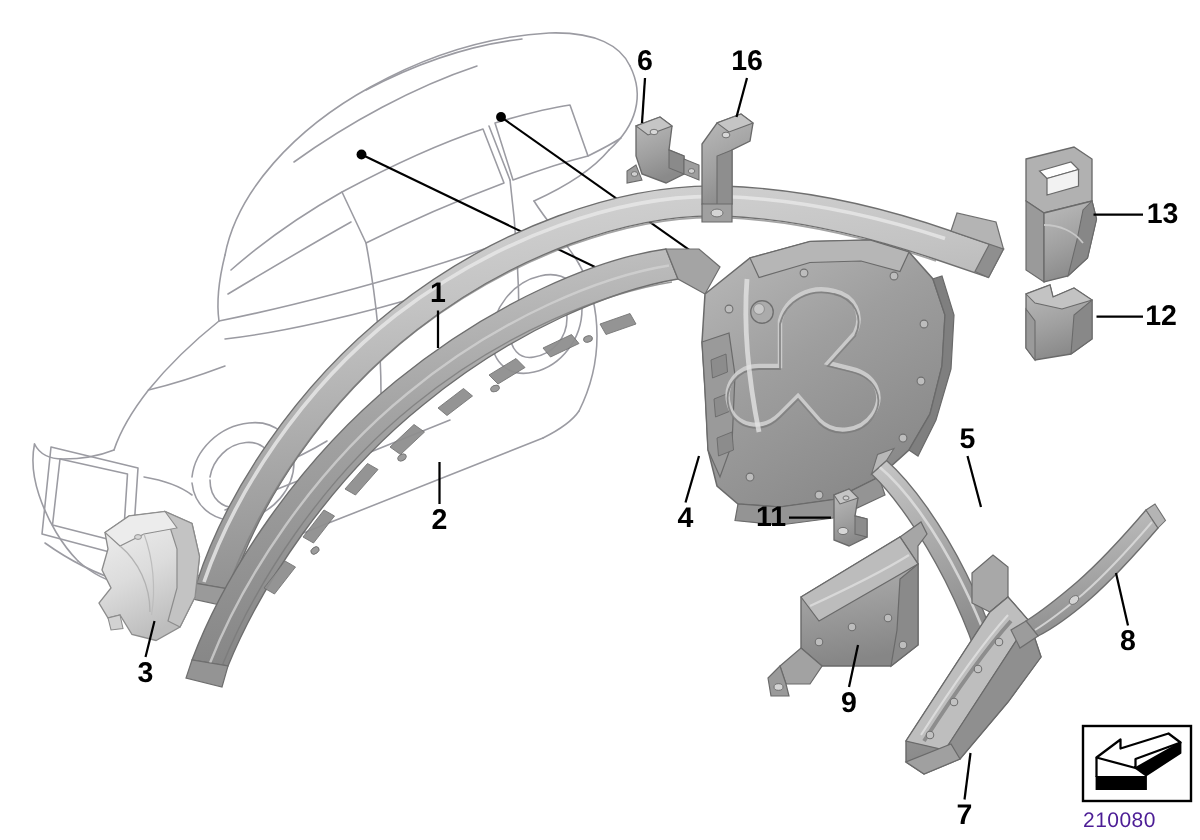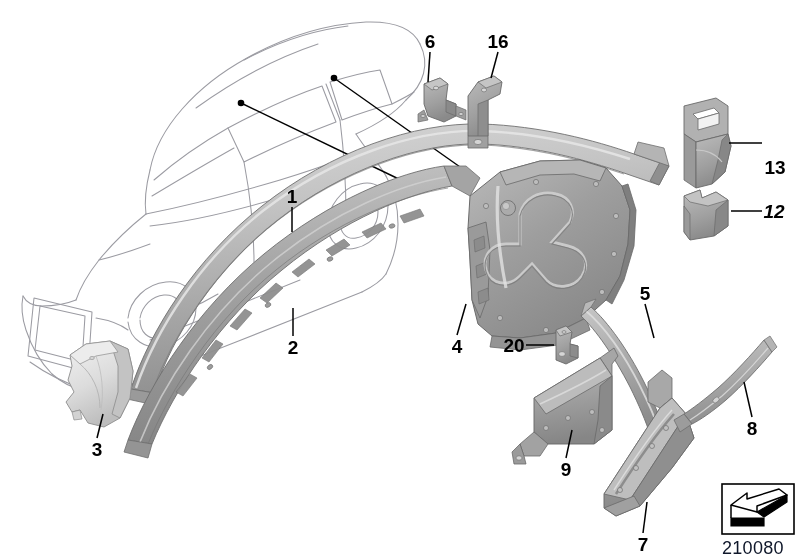--- a/index.html
+++ b/index.html
@@ -30,22 +30,22 @@
     color: #000000;
     line-height: 1;
     white-space: nowrap;
     transform: translate(-50%, -50%);
   }
   #diagram-id {
     position: absolute;
     left: 722px;
     top: 538px;
     font-family: "Liberation Sans", sans-serif;
-    font-size: 18px;
-    color: #0f172a;
+    font-size: 14px;
+    color: #4c1d95;
     letter-spacing: 0.3px;
     white-space: nowrap;
   }
 </style>
 </head>
 <body>
 
 <div id="page">
 
   <svg id="diagram-svg" viewBox="0 0 800 560">
@@ -479,20 +479,20 @@
 
   <div class="callout-number" style="left:292px; top:196px;">1</div>
   <div class="callout-number" style="left:293px; top:347px;">2</div>
   <div class="callout-number" style="left:97px;  top:449px;">3</div>
   <div class="callout-number" style="left:457px; top:346px;">4</div>
   <div class="callout-number" style="left:645px; top:293px;">5</div>
   <div class="callout-number" style="left:430px; top:41px;">6</div>
   <div class="callout-number" style="left:643px; top:544px;">7</div>
   <div class="callout-number" style="left:752px; top:428px;">8</div>
   <div class="callout-number" style="left:566px; top:469px;">9</div>
-  <div class="callout-number" style="left:514px; top:345px;">20</div>
+  <div class="callout-number" style="left:514px; top:345px;">11</div>
   <div class="callout-number" style="left:498px; top:41px;">16</div>
-  <div class="callout-number" style="left:774px; top:211px;font-style:italic;">12</div>
-  <div class="callout-number" style="left:775px; top:143px;margin-top:24px;">13</div>
+  <div class="callout-number" style="left:774px; top:211px;">12</div>
+  <div class="callout-number" style="left:775px; top:143px;">13</div>
 
   <div id="diagram-id">210080</div>
 
 </div>
 
 </body></html>

